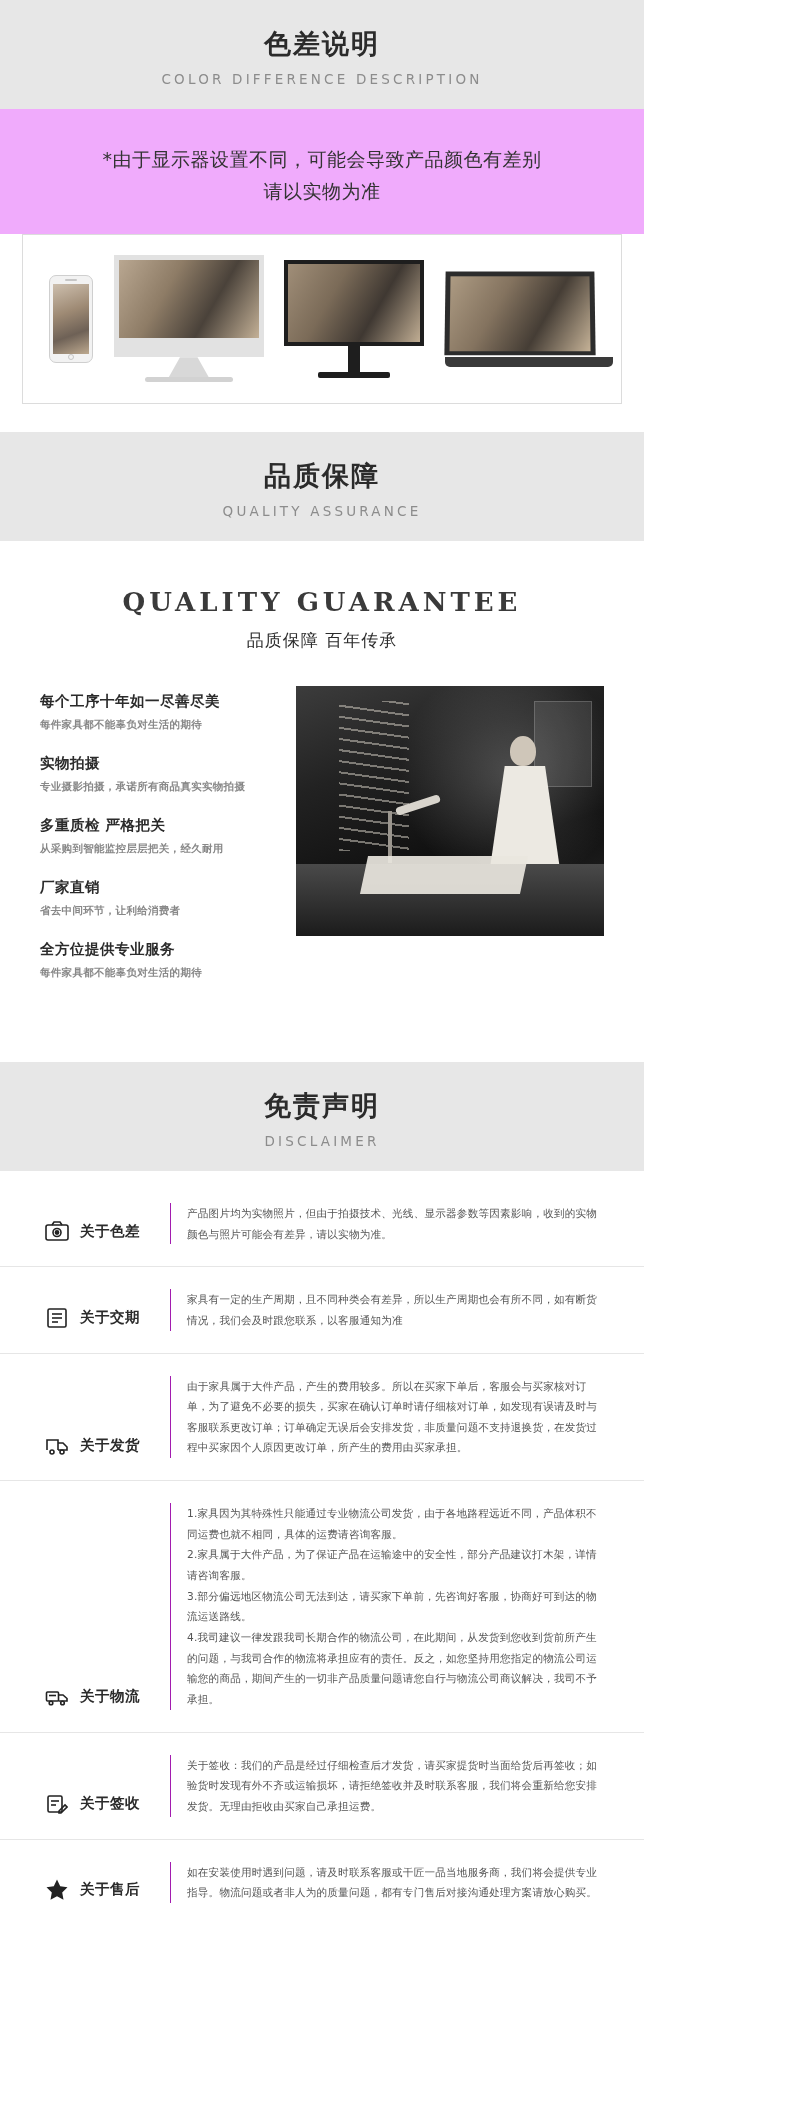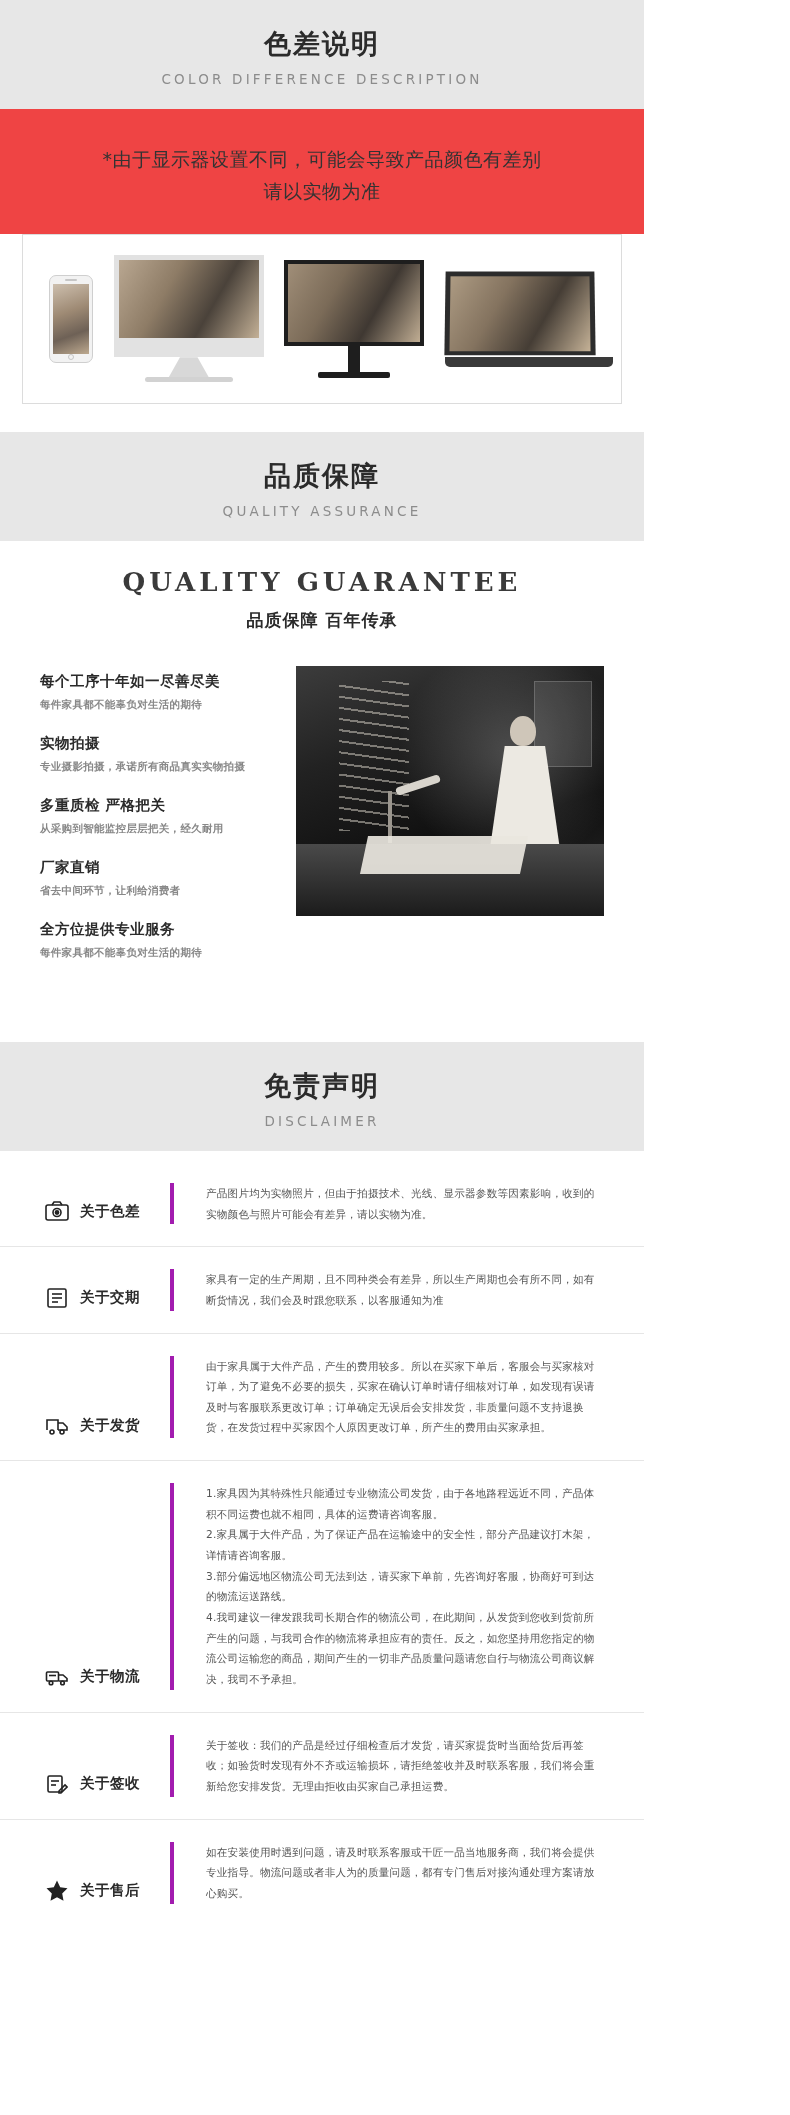--- a/index.html
+++ b/index.html
@@ -36,21 +36,21 @@
     margin-top: 10px;
     font-size: 13.5px;
     color: #8c8c8c;
     letter-spacing: 3.2px;
   }
 
   
   .cd-note {
     text-align: center;
     padding: 34px 0 26px 0;
-    background: #ef4444;
+    background: #f0abfc;
   }
   .cd-note .l1 {
     font-size: 19px;
     color: #333;
     line-height: 1.7;
     letter-spacing: 0.5px;
   }
   .cd-note .l2 {
     font-size: 19px;
     color: #333;
@@ -147,33 +147,33 @@
     width: 168px;
     margin: 2px auto 0 auto;
     height: 10px;
     background: #3a3a3a;
     border-radius: 0 0 5px 5px;
   }
 
   
   .qg-title {
     text-align: center;
-    padding-top: 26px;
+    padding-top: 46px;
   }
   .qg-title .en {
     font-size: 26px;
     letter-spacing: 4px;
     color: #3a3a3a;
     font-weight: bold;
     font-family: "DejaVu Serif", "Liberation Serif", serif;
   }
   .qg-title .cn {
     margin-top: 12px;
     font-size: 17px;
-    font-weight: bold;
+    font-weight: normal;
     color: #2b2b2b;
     letter-spacing: 1px;
   }
 
   .qg-body {
     display: flex;
     padding: 34px 40px 60px 40px;
     gap: 26px;
   }
   .qg-list { flex: 0 0 230px; padding-top: 6px; }
@@ -265,22 +265,22 @@
   .dis-icon svg { display: block; }
   .dis-label {
     font-size: 14.5px;
     font-weight: bold;
     color: #2b2b2b;
     letter-spacing: 0.5px;
     white-space: nowrap;
   }
   .dis-body {
     flex: 1;
-    border-left: 4px solid #a21caf;
-    padding-left: 32px;
+    border-left: 1px solid #a21caf;
+    padding-left: 16px;
     font-size: 10.6px;
     line-height: 1.95;
     color: #555;
     letter-spacing: 0.2px;
   }
   .dis-body p { margin: 0; }
   .dis-body p.red { color: #c0261f; }
 </style>
 </head>
 <body>

